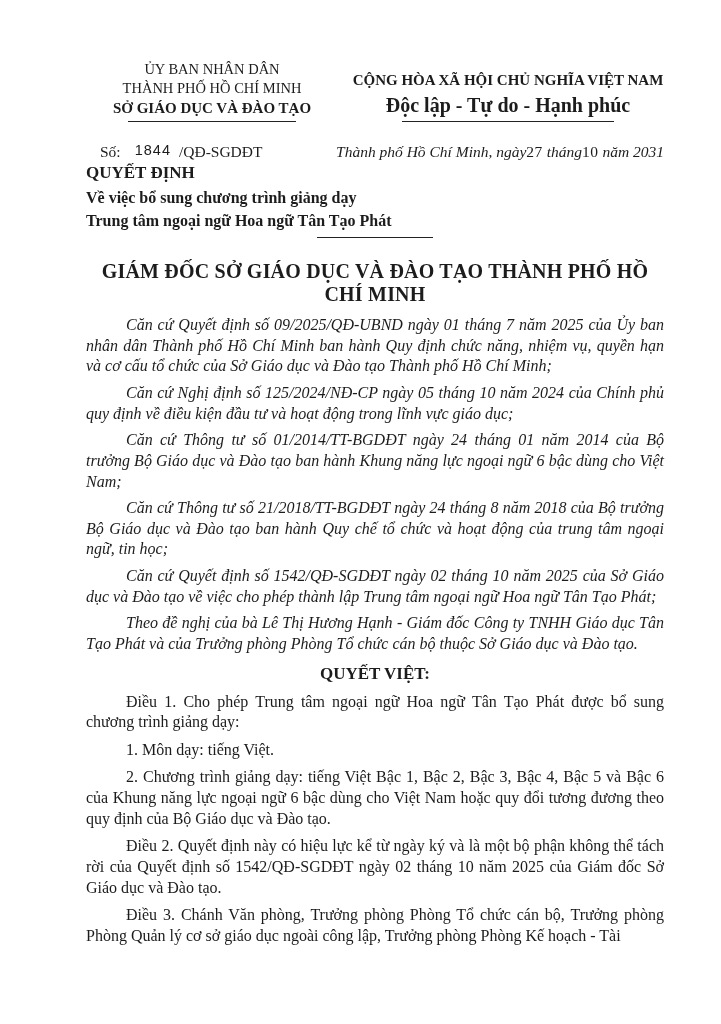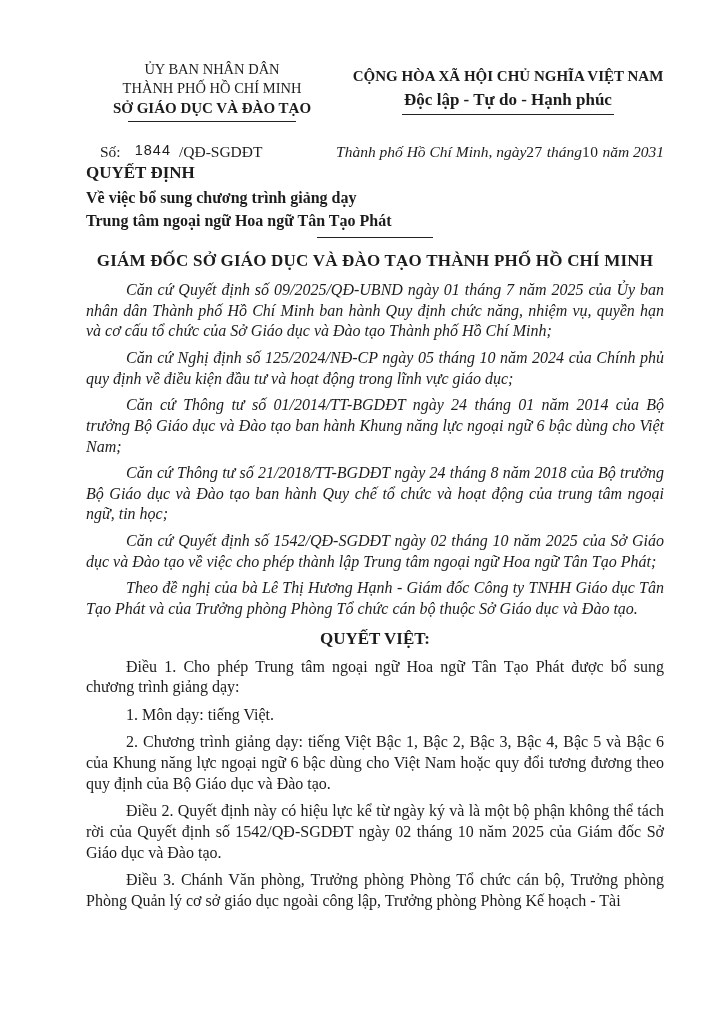--- a/index.html
+++ b/index.html
@@ -16,21 +16,21 @@
   .content {
     position: absolute;
     left: 86px;
     right: 57px;
     top: 60px;
   }
 
   
   .nat-header {
     display: flex;
-    align-items: center;
+    align-items: flex-end;
   }
   .nh-left {
     width: 252px;
     text-align: center;
     font-size: 14.5px;
     line-height: 1.3;
   }
   .nh-left .org-name {
     font-weight: bold;
     font-size: 15px;
@@ -41,21 +41,21 @@
     text-align: center;
     line-height: 1.3;
     padding-left: 14px;
   }
   .nh-right .motto-country {
     font-weight: bold;
     font-size: 15px;
   }
   .nh-right .motto-line {
     font-weight: bold;
-    font-size: 17px;
+    font-size: 20px;
     margin-top: 2px;
     display: inline-block;
   }
   .rule-short {
     border: 0;
     border-top: 1.6px solid #222;
     margin: 3px auto 0 auto;
   }
   .w-org   { width: 168px; }
   .w-motto { width: 212px; }
@@ -90,22 +90,22 @@
   
   .title-block {
     text-align: left;
     line-height: 1.45;
   }
   .title-block .doc-type   { font-weight: bold; font-size: 17px; }
   .title-block .doc-sub    { font-weight: bold; font-size: 16px; }
   .issuer-line {
     text-align: center;
     font-weight: bold;
-    font-size: 17px;
-    margin-top: 13px;
+    font-size: 20px;
+    margin-top: 22px;
     letter-spacing: 0.2px;
   }
 
   
   .preamble { margin-top: 9px; }
   p.cite {
     margin: 0 0 6px 0;
     font-style: italic;
     font-size: 16px;
     line-height: 1.29;

